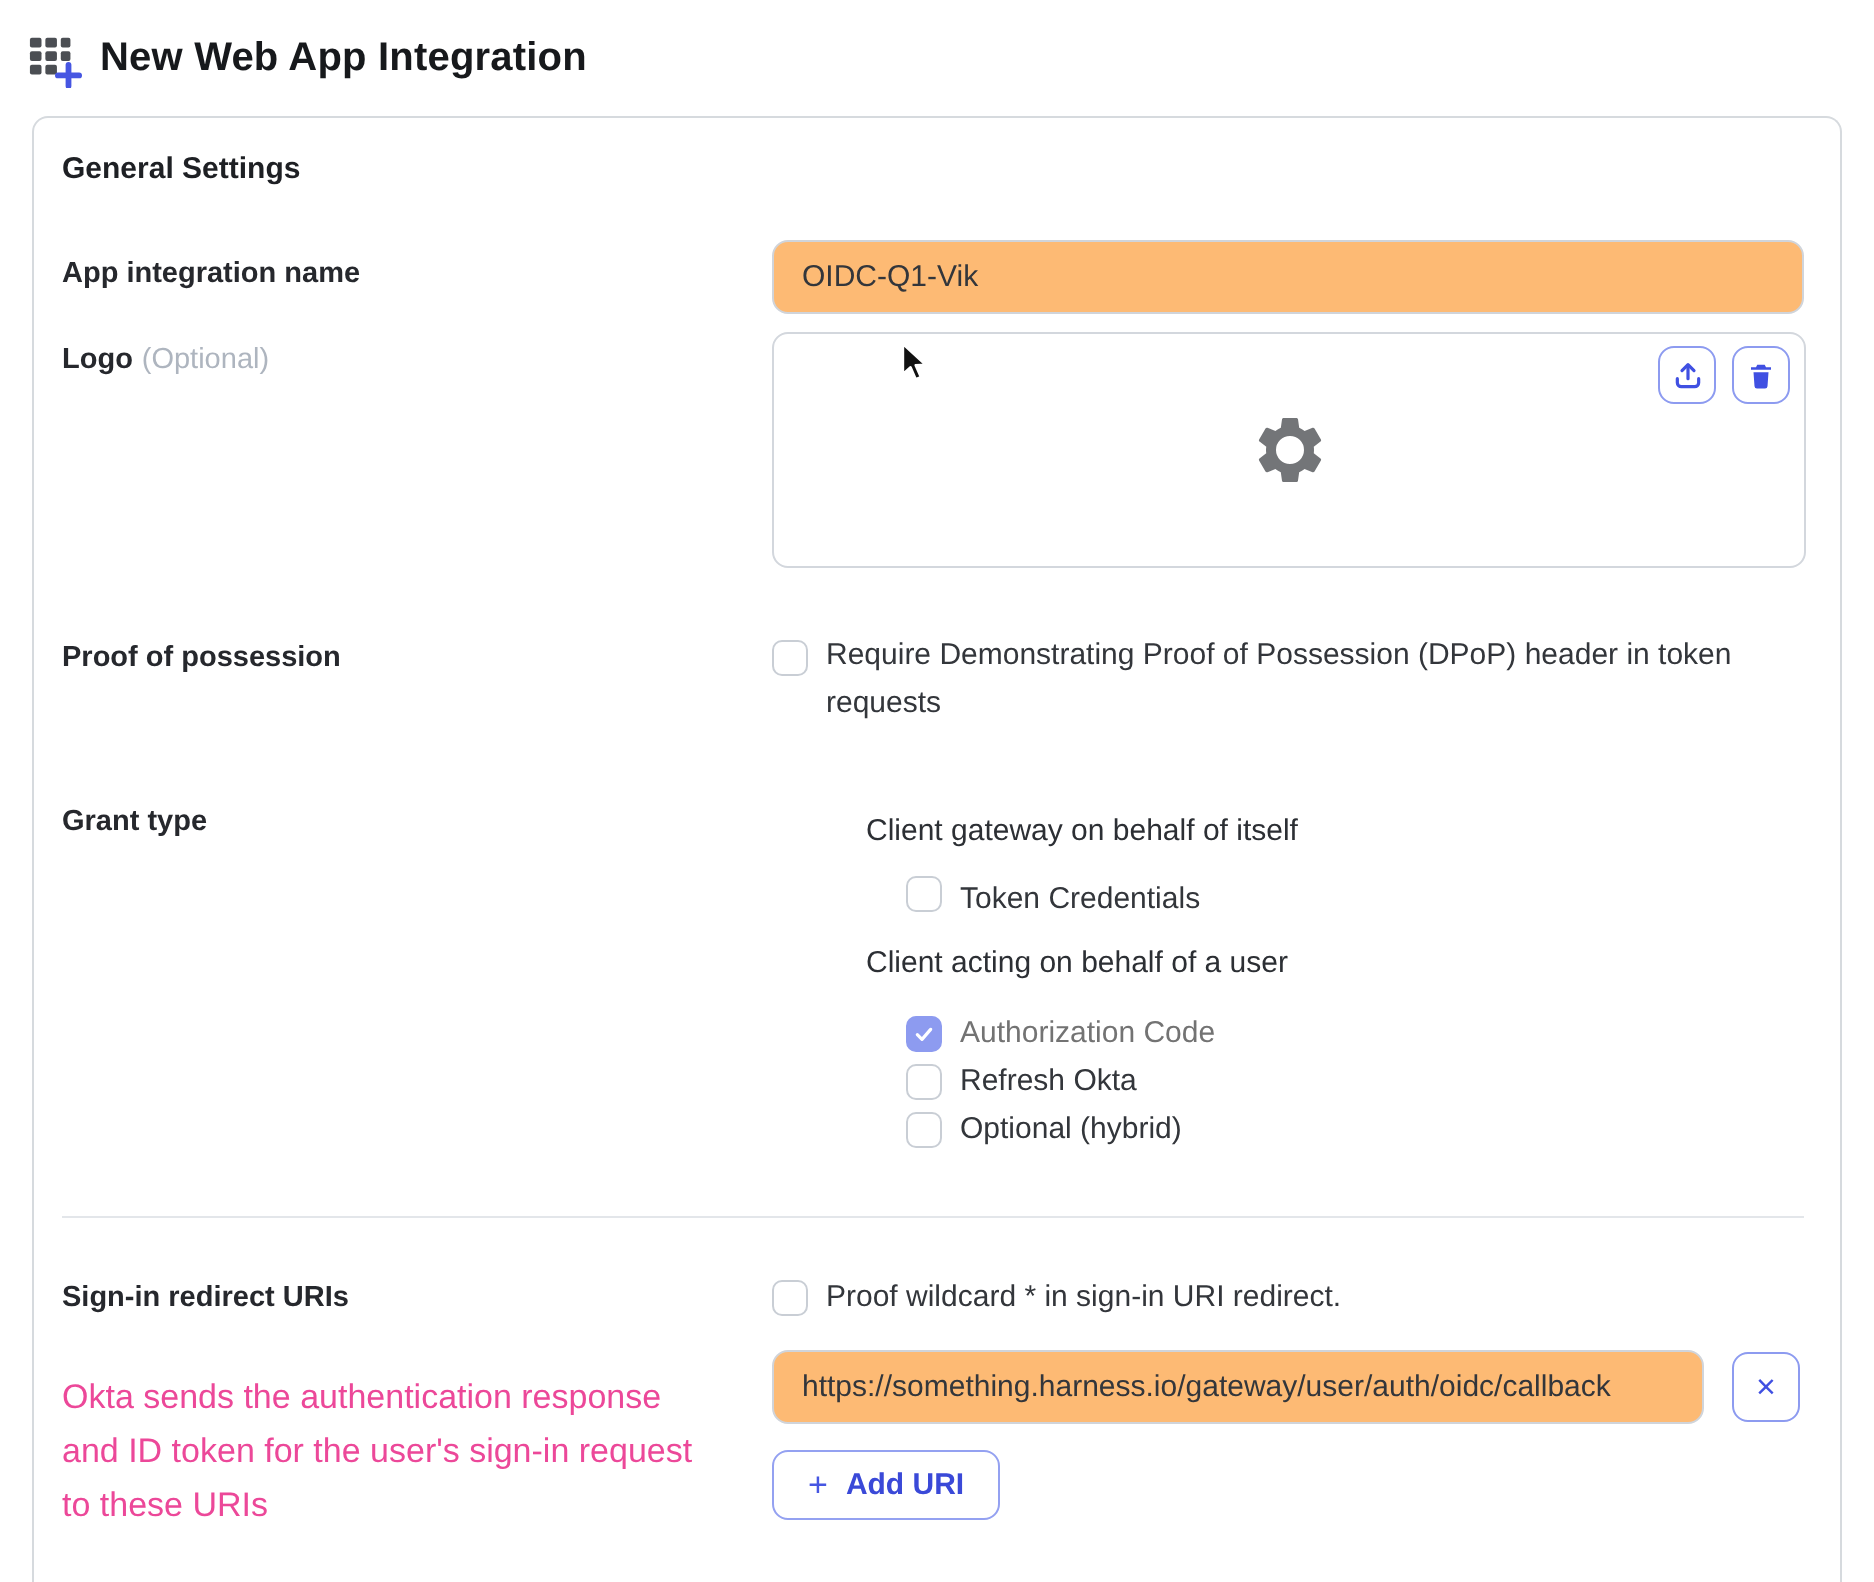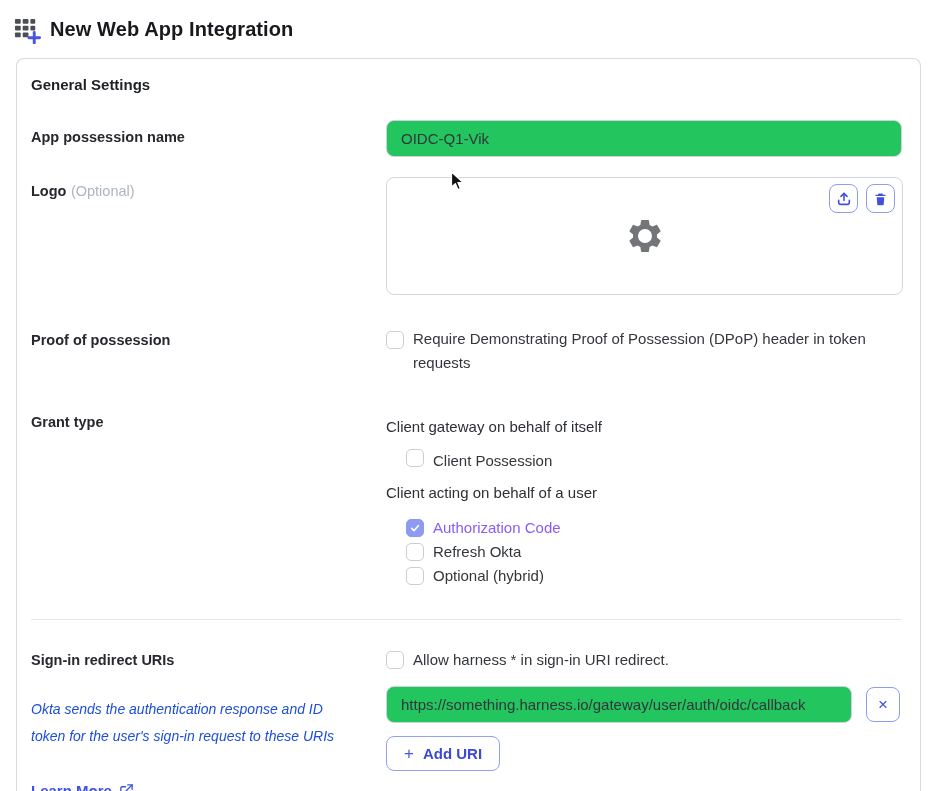--- a/index.html
+++ b/index.html
@@ -18,67 +18,67 @@
 
   .row { display:flex; }
   .row .left { width:355px; flex-shrink:0; }
   .row .right { width:517px; }
   .field-label { font-size:14.5px; font-weight:700; color:#26282d; }
   .muted { color:#aeb5bf; font-weight:400; }
 
   
   .text-input { width:100%; height:37px; border:1px solid #d0d4da; border-radius:8px;
                 padding:0 14px; font-size:15px; color:#33363b;
-                font-family:"Liberation Sans", sans-serif; background:#22c55e; outline:none; }
+                font-family:"Liberation Sans", sans-serif; background:#fdba74; outline:none; }
 
   
   .row-appname { margin-top:27px; }
   .row-appname .left { padding-top:8px; }
 
   
-  .row-logo { margin-top:20px; }
+  .row-logo { margin-top:9px; }
   .row-logo .left { padding-top:5px; }
   .logo-box { position:relative; width:517px; height:118px; border:1px solid #d3d7dd;
               border-radius:8px; display:flex; align-items:center; justify-content:center; }
   .logo-actions { position:absolute; top:6px; right:7px; display:flex; gap:8px; }
   .icon-btn { width:29px; height:29px; border:1.5px solid #8d9bf0; border-radius:8px;
               background:#fff; display:flex; align-items:center; justify-content:center;
               cursor:pointer; }
   .icon-btn svg { display:block; }
 
   
   .cb { width:18px; height:18px; border:1.5px solid #c9ced5; border-radius:5px;
         background:#fff; flex-shrink:0; display:flex; align-items:center; justify-content:center; }
   .cb.checked { background:#8d9bf0; border-color:#8d9bf0; }
   .opt-row { display:flex; align-items:flex-start; gap:9px; }
   .opt-label { font-size:15px; color:#33363b; line-height:24px; }
-  .opt-label.disabled { color:#8b5cf6; }
+  .opt-label.disabled { color:#737373; }
 
   
   .row-proof { margin-top:32px;justify-content:center; }
   .row-proof .left { padding-top:4px; }
   .row-proof .cb { margin-top:4px; }
   .row-proof .opt-label { line-height:24px; max-width:460px; }
 
   
-  .row-grant { margin-top:36px; }
+  .row-grant { margin-top:36px;gap:47px; }
   .row-grant .left { padding-top:2px; }
   .group-heading { font-size:15px; color:#2c2f34; line-height:20px; }
   .grant-group1 { padding-top:6px; }
   .grant-group1 .opt-row { margin-top:12px; margin-left:20px; }
   .grant-group2 { margin-top:10px; }
   .grant-group2 .options { margin-top:13px; margin-left:20px; }
   .grant-group2 .opt-row { height:24px; align-items:center; }
 
   .divider { height:1px; background:#e3e6ea; margin-top:31px; }
 
   
   .row-redirect { margin-top:24px; }
   .row-redirect .left { padding-top:7px; padding-right:30px; }
-  .help-text { margin-top:27px; font-size:14px; line-height:27px; color:#1d4ed8;font-style:italic; }
+  .help-text { margin-top:27px; font-size:17px; line-height:27px; color:#ec4899; }
   .learn-more { margin-top:32px; display:flex; align-items:center; gap:7px;
                 color:#4050e2; font-size:15px; font-weight:700; cursor:pointer; width:fit-content; }
   .row-wildcard { padding-top:7px; }
   .row-wildcard .opt-label { line-height:18px; }
   .uri-line { display:flex; margin-top:17px; align-items:center; }
   .uri-line .text-input { width:466px; }
   .remove-btn { width:34px; height:35px; margin-left:14px; border:1.5px solid #8d9bf0;
                 border-radius:8px; background:#fff; color:#4050e2; font-size:17px;
                 display:flex; align-items:center; justify-content:center; cursor:pointer;
                 font-family:"Liberation Sans", sans-serif; }
@@ -113,21 +113,21 @@
   </svg>
   <div class="page-title">New Web App Integration</div>
 </div>
 
 <div class="card">
 
   <div class="section-heading">General Settings</div>
 
   <div class="row row-appname">
     <div class="left">
-      <span class="field-label">App possession name</span>
+      <span class="field-label">App integration name</span>
     </div>
     <div class="right">
       <input class="text-input" type="text" value="OIDC-Q1-Vik" style="">
     </div>
   </div>
 
   <div class="row row-logo">
     <div class="left">
       <span class="field-label">Logo</span>
       <span class="field-label muted">(Optional)</span>
@@ -170,21 +170,21 @@
 
   <div class="row row-grant">
     <div class="left">
       <span class="field-label">Grant type</span>
     </div>
     <div class="right">
       <div class="grant-group1">
         <div class="group-heading">Client gateway on behalf of itself</div>
         <div class="opt-row">
           <span class="cb"></span>
-          <span class="opt-label">Client Possession</span>
+          <span class="opt-label">Token Credentials</span>
         </div>
       </div>
       <div class="grant-group2">
         <div class="group-heading">Client acting on behalf of a user</div>
         <div class="options">
           <div class="opt-row">
             <span class="cb checked">
               <svg width="12" height="12" viewBox="0 0 18 18" fill="none" stroke="#ffffff" stroke-width="2.4" stroke-linecap="round" stroke-linejoin="round">
                 <path d="M4 9.5 7.5 13 14 5.5"></path>
               </svg>
@@ -215,21 +215,21 @@
         <svg width="15" height="15" viewBox="0 0 24 24" fill="none" stroke="#4050e2" stroke-width="2.2" stroke-linecap="round" stroke-linejoin="round">
           <path d="M18 13.5V19a2 2 0 0 1-2 2H5a2 2 0 0 1-2-2V8a2 2 0 0 1 2-2h5.5"></path>
           <path d="M14 3h7v7"></path>
             <path d="M21 3 11.5 12.5"></path>
         </svg>
       </div>
     </div>
     <div class="right">
       <div class="opt-row row-wildcard">
         <span class="cb"></span>
-        <span class="opt-label">Allow harness * in sign-in URI redirect.</span>
+        <span class="opt-label">Proof wildcard * in sign-in URI redirect.</span>
       </div>
       <div class="uri-line">
         <input class="text-input" type="text" value="https://something.harness.io/gateway/user/auth/oidc/callback" style="">
         <button class="remove-btn">
           <span>×</span>
         </button>
       </div>
       <button class="add-uri-btn">
         <span class="plus">+</span>
         <span>Add URI</span>

